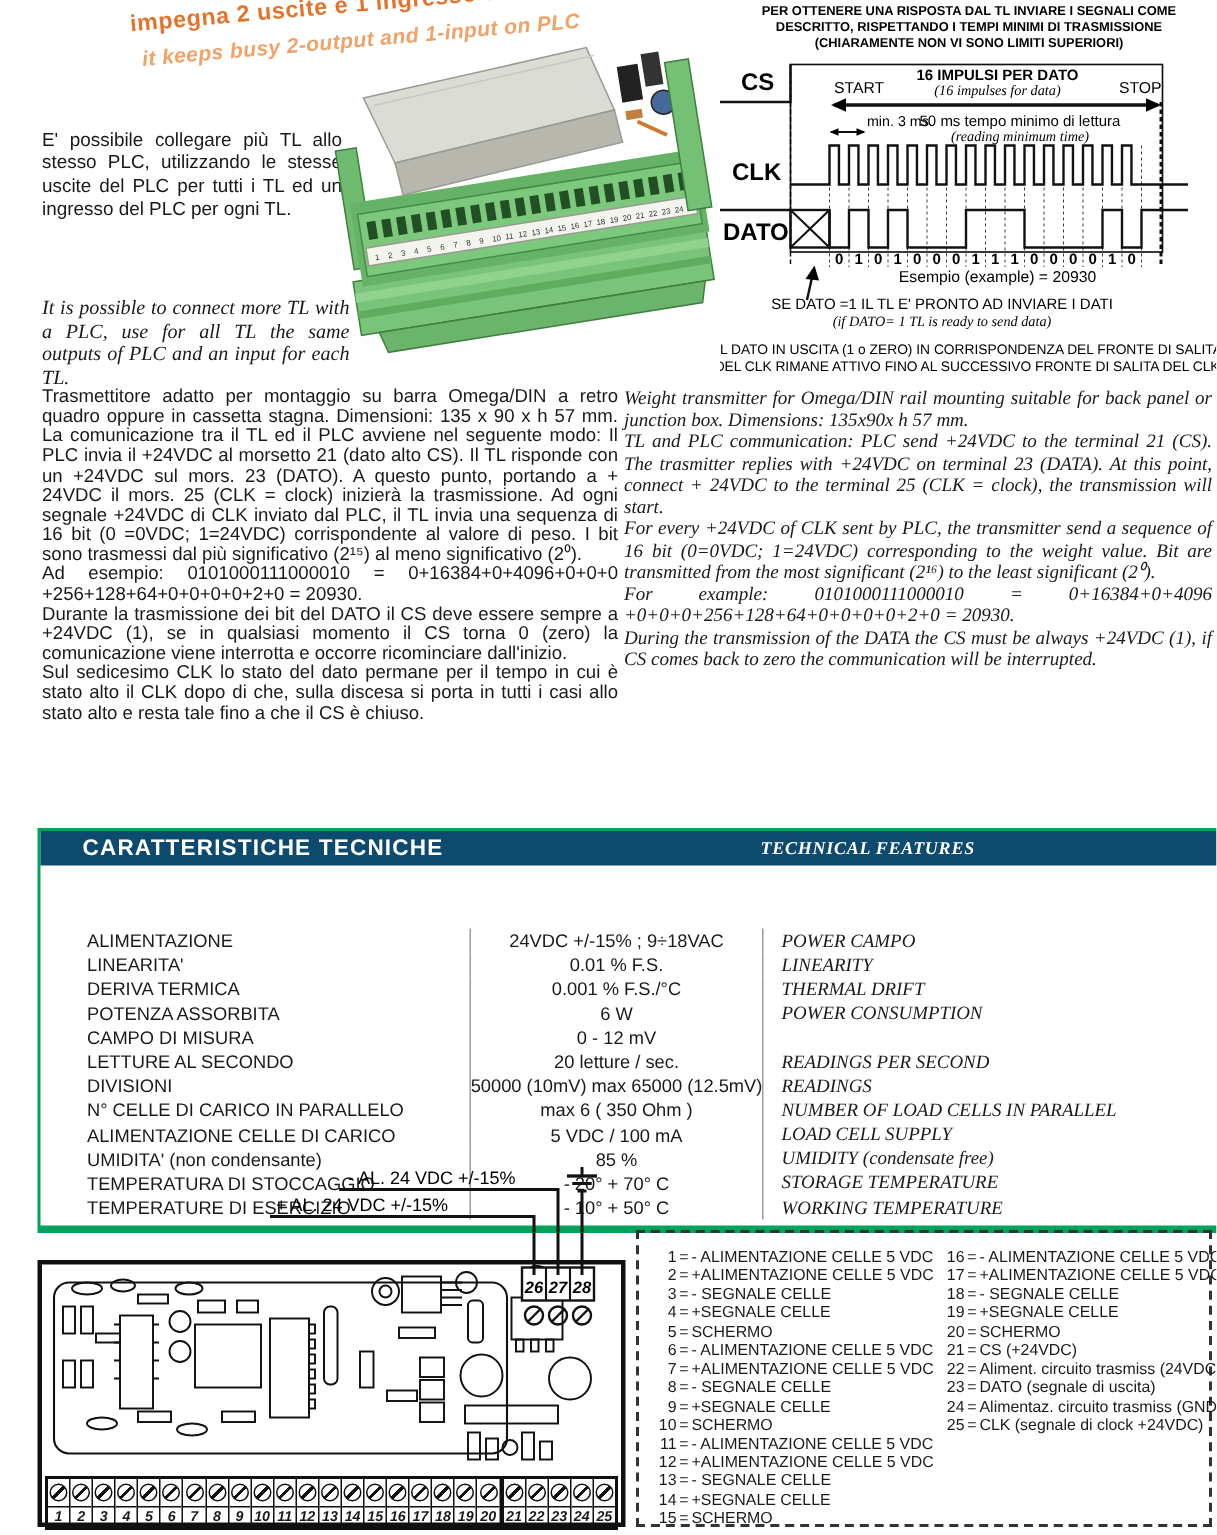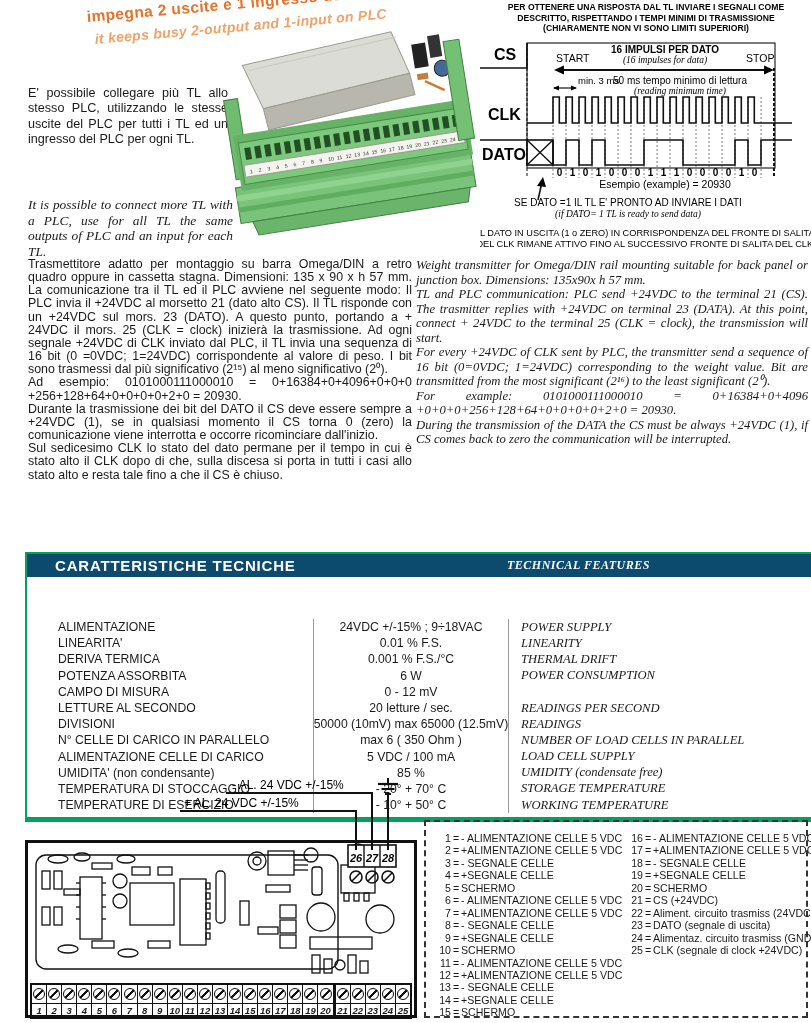--- a/index.html
+++ b/index.html
@@ -234,21 +234,21 @@
 
   <div class="abs spec">
     <div class="spec-head">
       <div class="spec-title-it">CARATTERISTICHE TECNICHE</div>
       <div class="spec-title-en">TECHNICAL FEATURES</div>
     </div>
     <div class="spec-body" id="spec-rows">
         <div class="spec-row">
           <div class="spec-it">ALIMENTAZIONE</div>
           <div class="spec-val">24VDC +/-15% ;   9÷18VAC</div>
-          <div class="spec-en">POWER SUPPLY</div>
+          <div class="spec-en">POWER CAMPO</div>
         </div>
         <div class="spec-row">
           <div class="spec-it">LINEARITA'</div>
           <div class="spec-val">0.01 % F.S.</div>
           <div class="spec-en">LINEARITY</div>
         </div>
         <div class="spec-row">
           <div class="spec-it">DERIVA TERMICA</div>
           <div class="spec-val">0.001 % F.S./°C</div>
           <div class="spec-en">THERMAL DRIFT</div>

